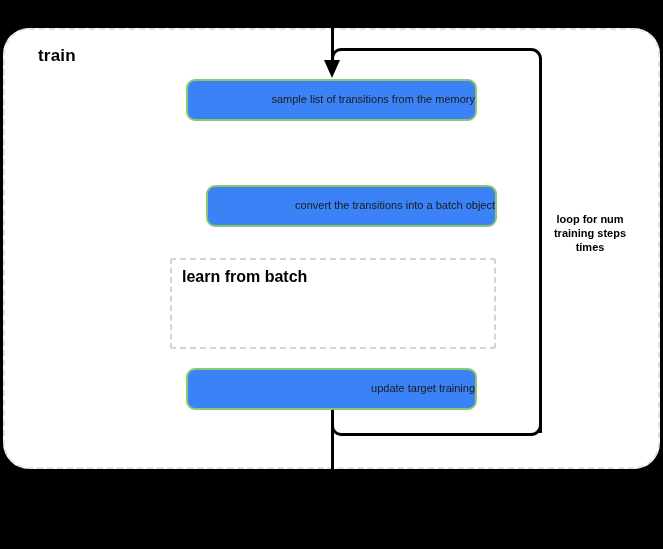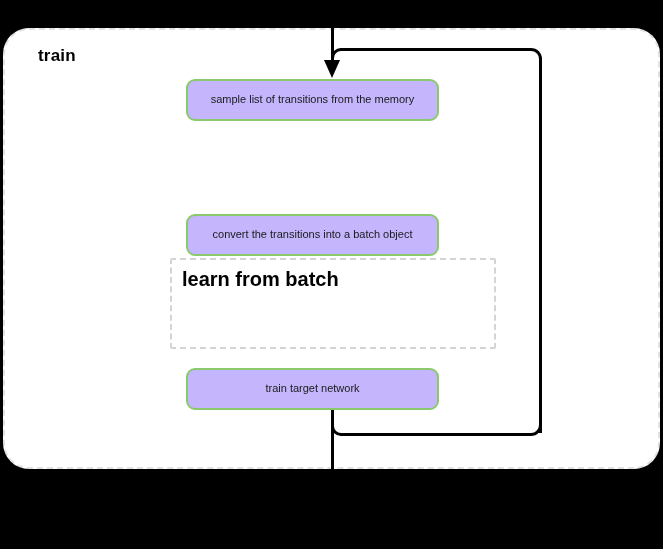--- a/index.html
+++ b/index.html
@@ -37,59 +37,59 @@
     font-size: 17px;
     font-weight: bold;
     color: #000000;
     letter-spacing: 0.2px;
   }
 
   
   .step-box {
     position: absolute;
     left: 186px;
-    width: 253px;
+    width: 291px;
     height: 42px;
     box-sizing: border-box;
-    background: #c4b5fd;
+    background: #3b82f6;
     border: 2px solid #8bc96d;
     border-radius: 9px;
     display: flex;
     align-items: center;
-    justify-content: center;
+    justify-content: flex-end;
   }
   .step-box span {
     font-size: 11px;
     color: #1a1a1a;
     line-height: 1.2;
     text-align: center;
   }
   #step-sample  { top: 79px; }
   #step-filter  { top: 138px; }
-  #step-convert { top: 214px; }
+  #step-convert { top: 185px; margin-left: 20px; }
   #step-update  { top: 368px; }
 
   
   .subgroup-box {
     position: absolute;
     left: 170px;
     top: 258px;
     width: 326px;
     height: 91px;
     box-sizing: border-box;
     background: #ffffff;
     border: 2px dashed #d4d4d4;
     border-radius: 2px;
   }
   .subgroup-title {
     position: absolute;
     left: 182px;
     top: 265px;
     width: 170px;
-    font-size: 20px;
+    font-size: 16px;
     font-weight: bold;
     color: #000000;
     line-height: 1.45;
   }
 
   
   .line-v {
     position: absolute;
     width: 3px;
     background: #000000;
@@ -226,17 +226,22 @@
     <span>sample list of transitions from the memory</span>
   </div>
   <div class="step-box" id="step-convert">
     <span>convert the transitions into a batch object</span>
   </div>
 
   <div class="subgroup-box"></div>
   <div class="subgroup-title">learn from batch</div>
 
   <div class="step-box" id="step-update">
-    <span>train target network</span>
-  </div>
-
+    <span>update target training</span>
+  </div>
+
+  <div class="loop-label">
+    <span>loop for num</span><br>
+    <span>training steps</span><br>
+    <span>times</span>
+  </div>
 
 </div>
 
 </body></html>

